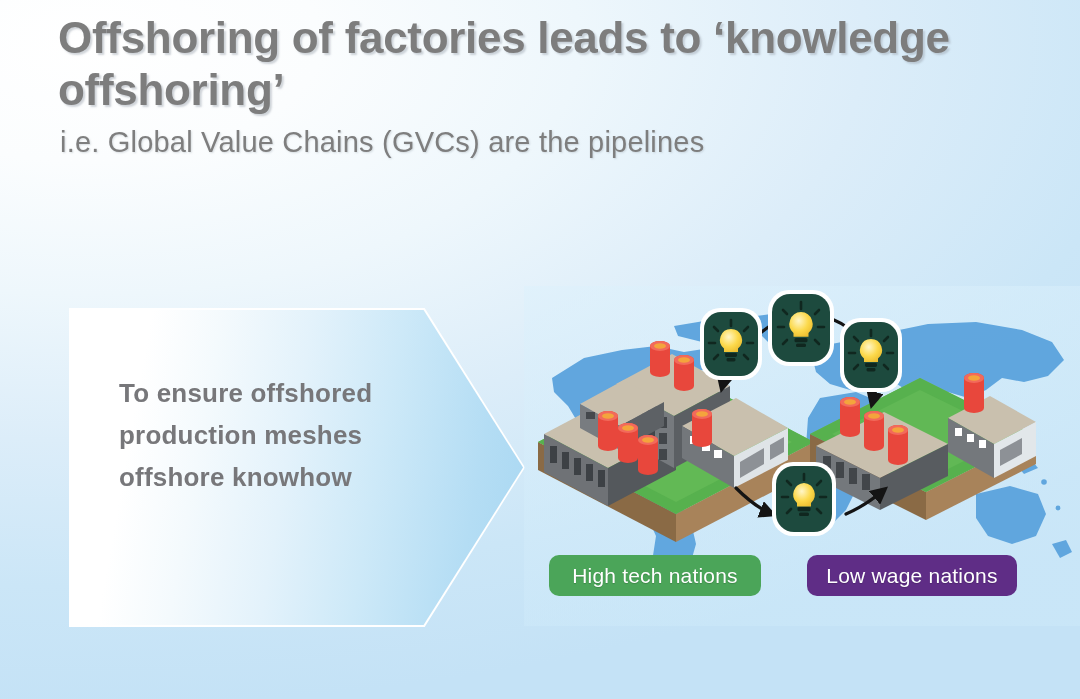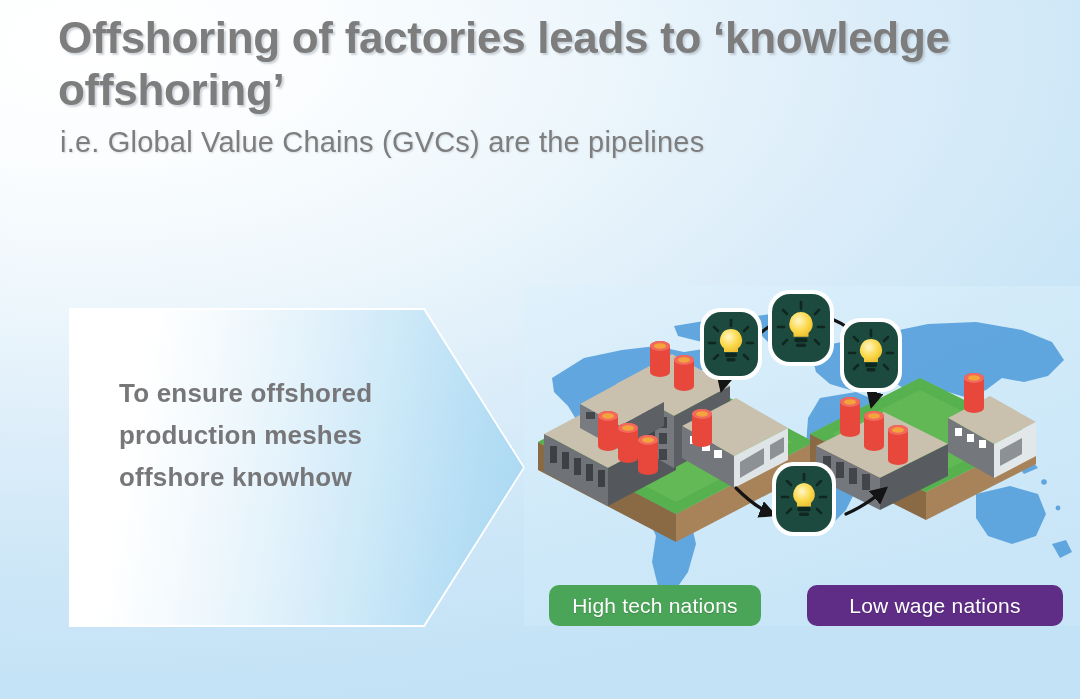--- a/index.html
+++ b/index.html
@@ -54,24 +54,23 @@
   #calloutText div{white-space:nowrap;}
   
   #illus{position:absolute;left:524px;top:286px;width:556px;height:340px;}
   #illus svg{display:block;width:556px;height:340px;}
   
   .badge{
     position:absolute;border-radius:10px;color:#ffffff;
     font-size:21px;line-height:1;letter-spacing:0.2px;
     display:flex;align-items:center;justify-content:center;
     text-shadow:0 1px 1px rgba(0,0,0,0.18);
-    margin-top:30px;
   }
   #badgeHigh{left:549px;top:555px;width:212px;height:41px;background:#4ba559;}
-  #badgeLow{left:807px;top:555px;width:256px;height:41px;background:#5f2d86;}
+  #badgeLow{left:807px;top:555px;width:210px;height:41px;background:#5f2d86;}
 </style>
 </head>
 <body>
 
 <div id="slide">
 
   <div id="titlewrap">
     <h1 id="title">Offshoring of factories leads to ‘knowledge offshoring’</h1>
     <div id="subtitle">i.e. Global Value Chains (GVCs) are the pipelines</div>
   </div>

